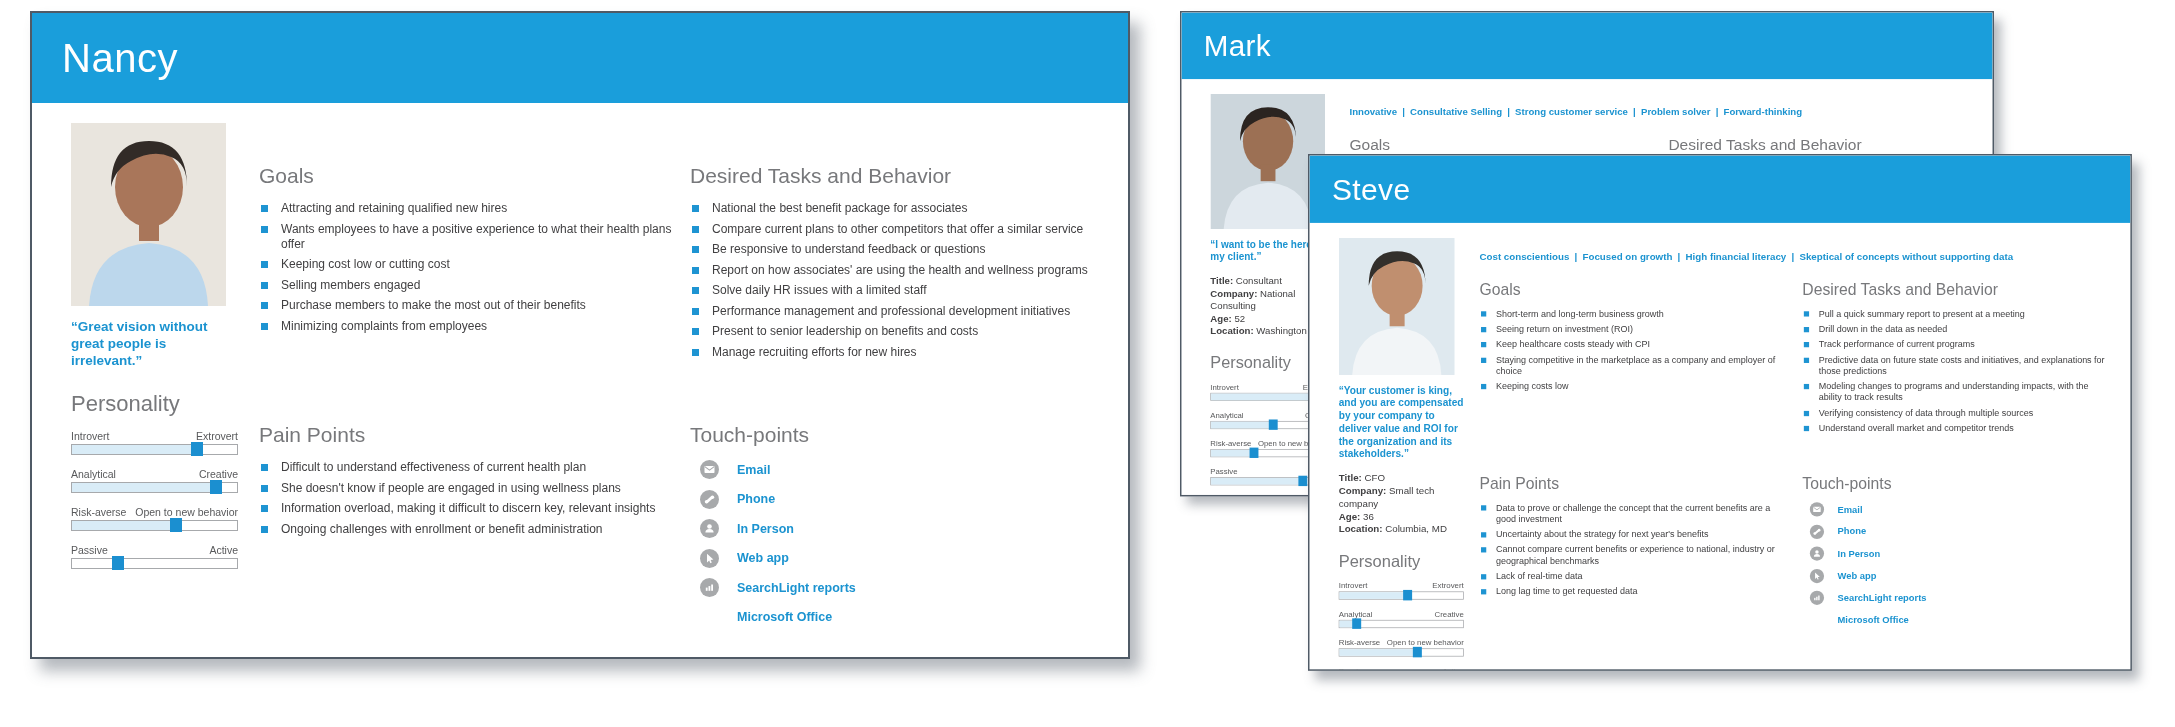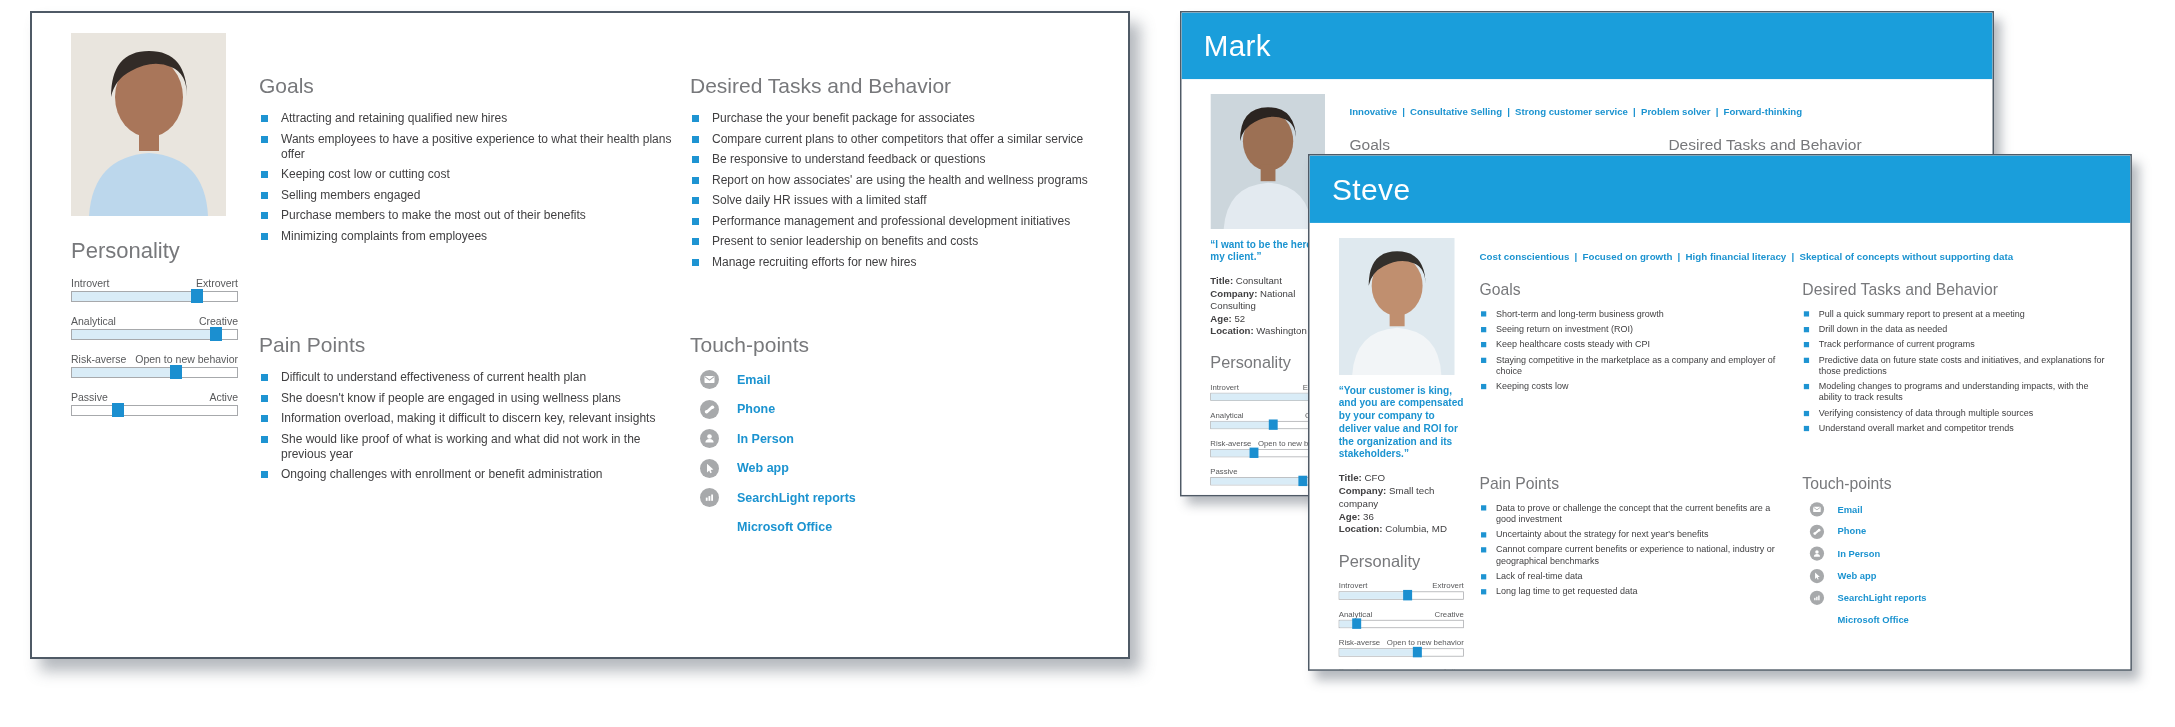--- a/index.html
+++ b/index.html
@@ -47,31 +47,35 @@
   .touch-item{display:flex;align-items:center;margin-bottom:10.5px;}
   .touch-icon{width:19px;height:19px;border-radius:50%;background:#a7a9ab;display:flex;align-items:center;justify-content:center;margin-right:18px;flex:none;}
   .touch-icon.hidden{visibility:hidden;}
   .touch-icon svg{display:block;}
   .touch-label{font-size:12.5px;font-weight:bold;color:#1b93d0;}
 </style>
 </head>
 <body>
 
   <section class="card card-nancy">
+    <header class="card-header">
+      <h1 class="persona-name">Nancy</h1>
+    </header>
     <div class="card-body">
       <aside class="left-col">
         <div class="photo">
           <svg width="155" height="183" viewBox="0 0 155 183">
             <rect width="155" height="183" fill="#e9e5de"></rect>
             <ellipse cx="78" cy="64" rx="34" ry="40" fill="#a9765a"></ellipse>
             <path d="M40,64 Q40,18 78,18 Q116,18 116,64 Q116,40 100,34 Q82,26 60,38 Q44,46 40,64 Z" fill="#322b27"></path>
             <rect x="68" y="96" width="20" height="22" fill="#a9765a"></rect>
             <path d="M18,183 Q22,124 78,120 Q134,124 137,183 Z" fill="#bcd7ec"></path>
           </svg>
         </div>
+        <p class="quote">“Great vision without great people is irrelevant.”</p>
         <h2 class="personality-title">Personality</h2>
         <div class="sliders">
           <div class="slider" style="--val: 0.76;">
             <div class="slider-labels">
               <span>Introvert</span>
               <span>Extrovert</span>
             </div>
             <div class="slider-track">
               <div class="slider-fill" style="width:calc(var(--val)*100%)"></div>
               <div class="slider-handle" style="left:calc(var(--val)*100% - 6px)"></div>
@@ -117,37 +121,36 @@
               <li>Wants employees to have a positive experience to what their health plans offer</li>
               <li>Keeping cost low or cutting cost</li>
               <li>Selling members engaged</li>
               <li>Purchase members to make the most out of their benefits</li>
               <li>Minimizing complaints from employees</li>
             </ul>
           </div>
           <div class="cell row1">
             <h2 class="section-title">Desired Tasks and Behavior</h2>
             <ul class="bullets">
-              <li>Purchase the your benefit package for associates</li>
+              <li>National the best benefit package for associates</li>
               <li>Compare current plans to other competitors that offer a similar service</li>
               <li>Be responsive to understand feedback or questions</li>
               <li>Report on how associates' are using the health and wellness programs</li>
               <li>Solve daily HR issues with a limited staff</li>
               <li>Performance management and professional development initiatives</li>
               <li>Present to senior leadership on benefits and costs</li>
               <li>Manage recruiting efforts for new hires</li>
             </ul>
           </div>
           <div class="cell">
             <h2 class="section-title">Pain Points</h2>
             <ul class="bullets">
               <li>Difficult to understand effectiveness of current health plan</li>
               <li>She doesn't know if people are engaged in using wellness plans</li>
               <li>Information overload, making it difficult to discern key, relevant insights</li>
-              <li>She would like proof of what is working and what did not work in the previous year</li>
               <li>Ongoing challenges with enrollment or benefit administration</li>
             </ul>
           </div>
           <div class="cell">
             <h2 class="section-title">Touch-points</h2>
             <div class="touch-list">
               <div class="touch-item">
                 <span class="touch-icon">
                   <svg width="11" height="11" viewBox="0 0 11 11">
                     <rect x="0.5" y="2" width="10" height="7" rx="0.8" fill="#fff"></rect>

